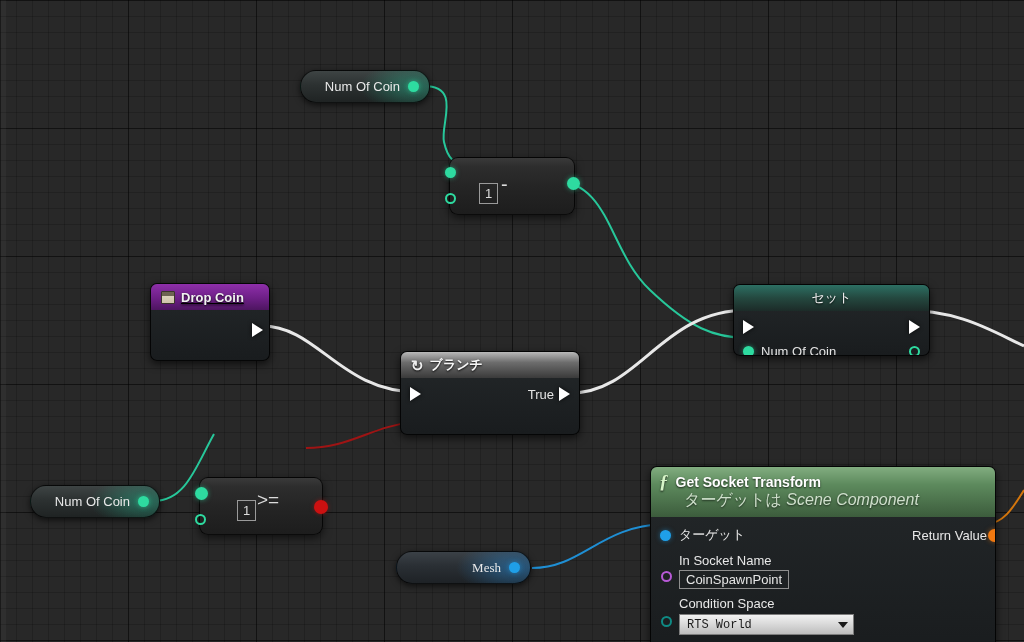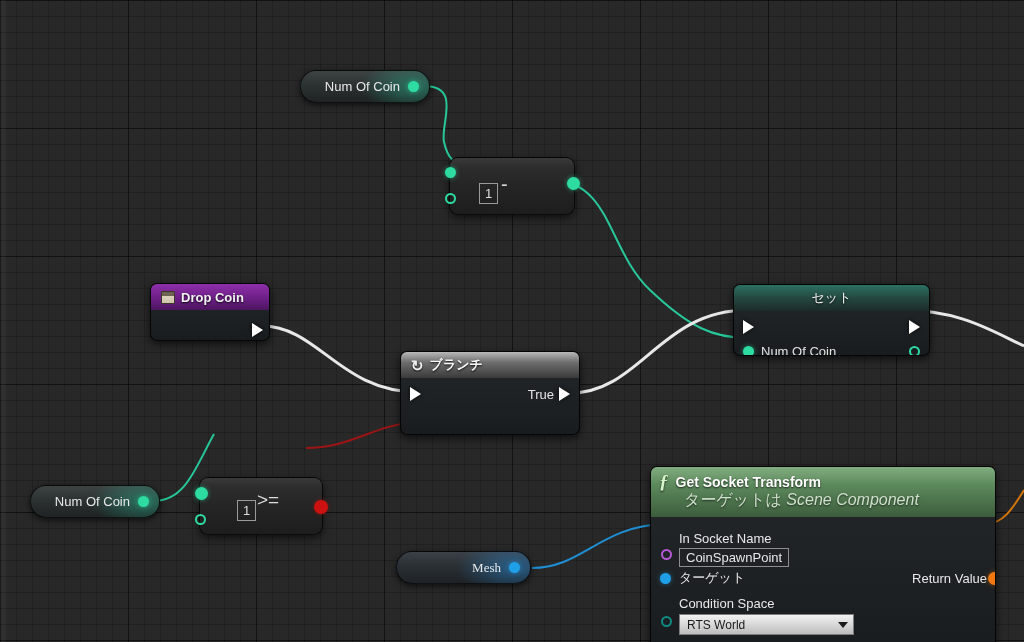--- a/index.html
+++ b/index.html
@@ -167,21 +167,21 @@
     background: transparent;
     color: #e6e6e6; font-size: 13px;
     padding: 1px 6px; margin-top: 2px; display:inline-block;
   }
   .combo {
     width: 175px; height: 21px;
     background: linear-gradient(180deg,#f2f2f2 0%, #d9d9d9 48%, #bdbdbd 100%);
     border: 1px solid #7d7d7d;
     display:flex; align-items:center; justify-content:space-between;
     padding: 0 5px 0 7px; margin-top: 3px;
-    color: #1a1a1a; font-size: 12px;
+    color: #1a1a1a; font-size: 12px; font-family: Liberation Mono, monospace;
   }
   .caret { width:0;height:0;border-left:5px solid transparent;border-right:5px solid transparent;border-top:6px solid #1a1a1a; }
 
   .evicon {
     width: 14px; height: 13px;
     background: linear-gradient(180deg,#6e6352 0%,#6e6352 34%, #ddd3bd 34%, #cfc3aa 100%);
     border: 1px solid #3b352b;
     border-radius: 1px;
   }
   .bricon { font-size: 15px; color: #efefef; transform: scaleX(-1); display:inline-block; line-height:1; }
@@ -222,21 +222,21 @@
   <div class="node oper" style="left:449px; top:157px; width:126px; height:58px;">
     <span class="dot green" style="position:absolute;left:-5px;top:9px;"></span>
     <span class="ring" style="position:absolute;left:-5px;top:35px;"></span>
     <div style="position:absolute;left:29px;top:25px;display:flex;align-items:flex-start;gap:3px;">
       <span class="numbox">1</span>
       <span class="opsym" style="margin-top:-9px;">-</span>
     </div>
     <span class="dot green" style="position:absolute;right:-6px;top:19px;width:13px;height:13px;"></span>
   </div>
 
-  <div class="node hdrnode" style="left:150px; top:283px; width:120px; height:58px;">
+  <div class="node hdrnode" style="left:150px; top:283px; width:120px; height:78px;text-decoration:underline;">
     <div class="hdr purple">
       <span class="evicon"></span>
       <span>Drop Coin</span>
     </div>
     <div class="body" style="height:36px;">
       <div class="row" style="height:30px;">
         <div class="right" style="padding-right:6px;">
           <span class="exec"></span>
         </div>
       </div>
@@ -310,33 +310,33 @@
     <div class="fnhdr">
       <div class="t1">
         <span class="ficon">ƒ</span>
         <span>Get Socket Transform</span>
       </div>
       <div class="t2">
         <span>ターゲットは </span><em>Scene Component</em>
       </div>
     </div>
     <div class="fbody">
+      <div class="frow" style="padding-left:9px;">
+        <span class="dot blue"></span>
+        <span class="lbl" style="margin-left:8px;">ターゲット</span>
+        <span class="lbl" style="margin-left:auto;padding-right:8px;">Return Value</span>
+        <span class="dot orange" style="position:absolute;right:-6px;top:5px;width:13px;height:13px;"></span>
+      </div>
+
       <div class="frow" style="margin-top:7px;">
         <span class="ring purple" style="position:absolute;left:10px;top:18px;"></span>
         <div class="fstack" style="padding-left:28px;">
           <div class="lbl">In Socket Name</div>
           <div class="textfield">CoinSpawnPoint</div>
         </div>
-      </div>
-
-      <div class="frow" style="padding-left:9px;">
-        <span class="dot blue"></span>
-        <span class="lbl" style="margin-left:8px;">ターゲット</span>
-        <span class="lbl" style="margin-left:auto;padding-right:8px;">Return Value</span>
-        <span class="dot orange" style="position:absolute;right:-6px;top:5px;width:13px;height:13px;"></span>
       </div>
 
       <div class="frow" style="margin-top:7px;">
         <span class="ring tealdark" style="position:absolute;left:10px;top:20px;"></span>
         <div class="fstack" style="padding-left:28px;">
           <div class="lbl">Condition Space</div>
           <div class="combo">
             <span>RTS World</span>
             <span class="caret"></span>
           </div>

